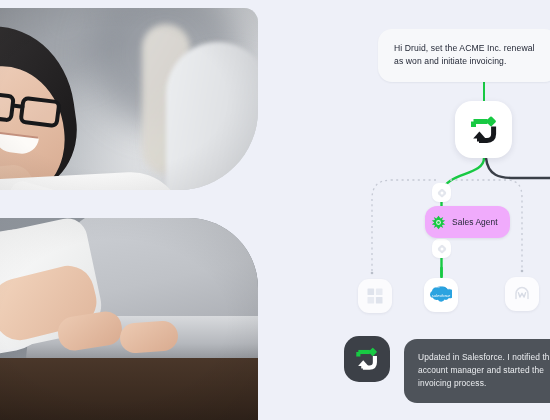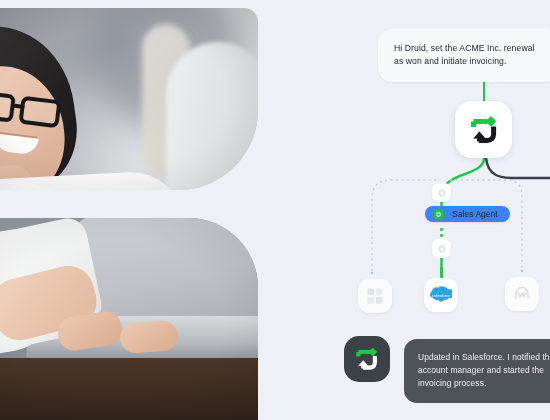--- a/index.html
+++ b/index.html
@@ -280,23 +280,23 @@
     box-shadow: 0 2px 6px rgba(28,34,60,0.10);
     display: flex;
     align-items: center;
     justify-content: center;
   }
 
   
   .agent-pill {
     position: absolute;
     left: 125px; top: 206px;
-    height: 16px;
+    height: 32px;
     padding: 0 12px 0 6px;
-    background: #3b82f6;
+    background: #f0abfc;
     border-radius: 12px;
     display: flex;
     align-items: center;
     gap: 6px;
     box-shadow: 0 1px 3px rgba(28,34,60,0.09);
     justify-content: center;
   }
   .agent-pill .label {
     font-size: 8.4px;
     color: #1d2230;

